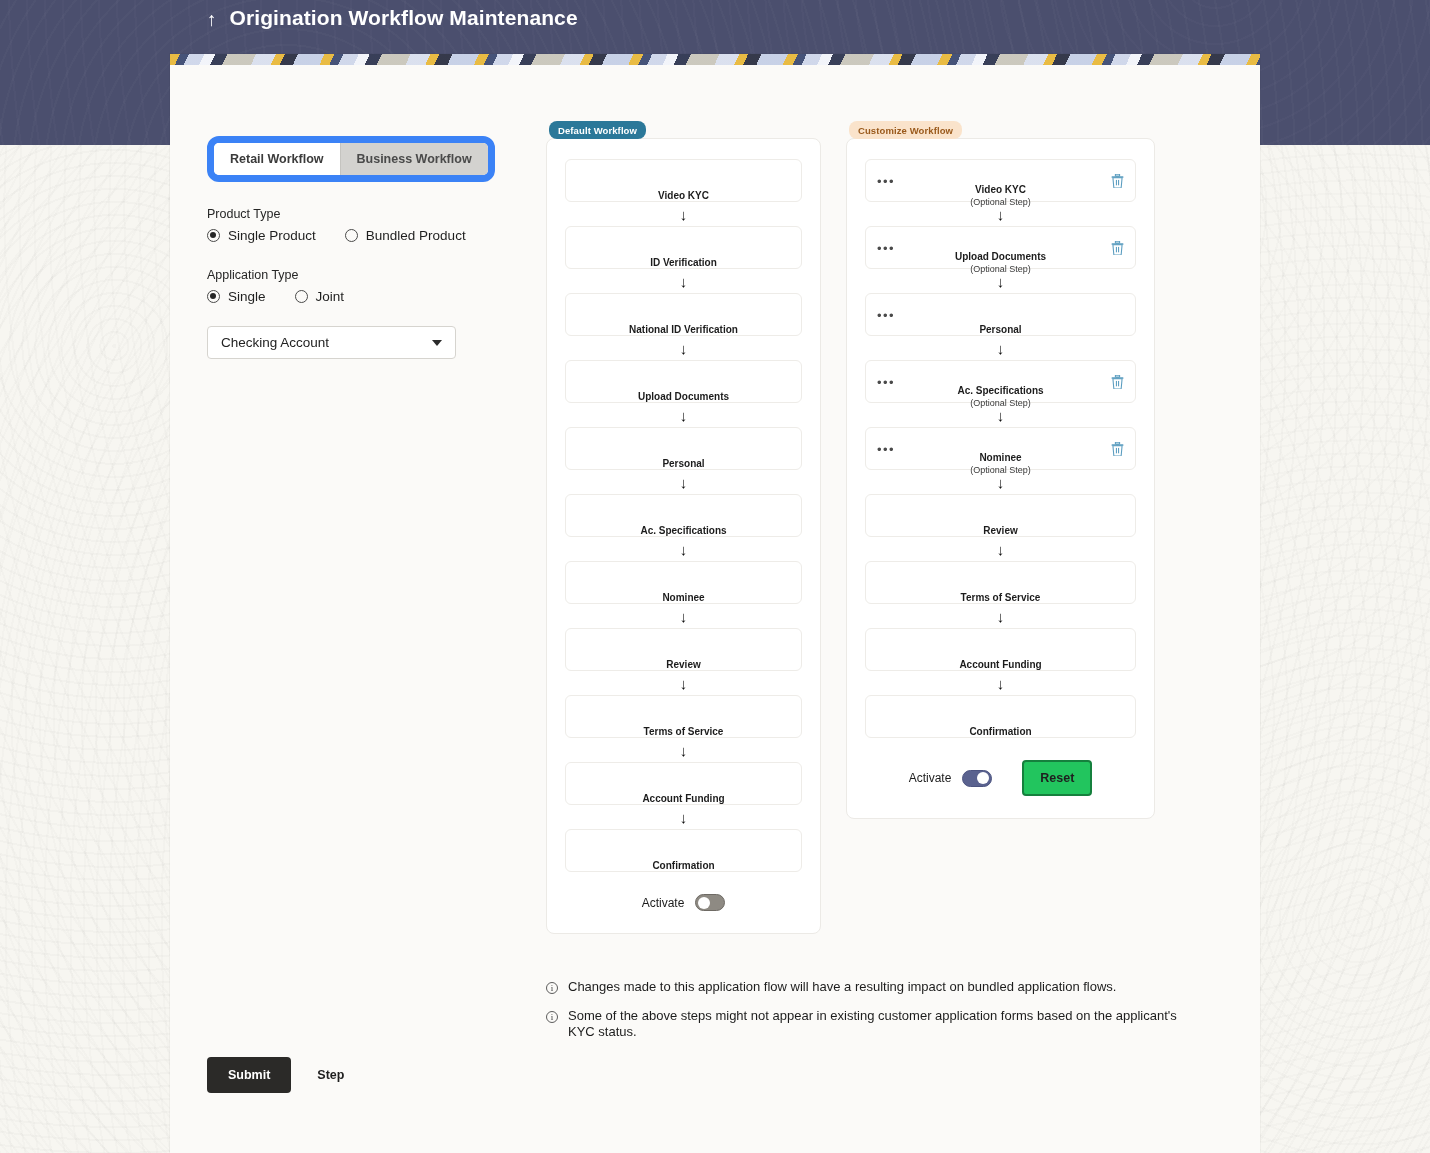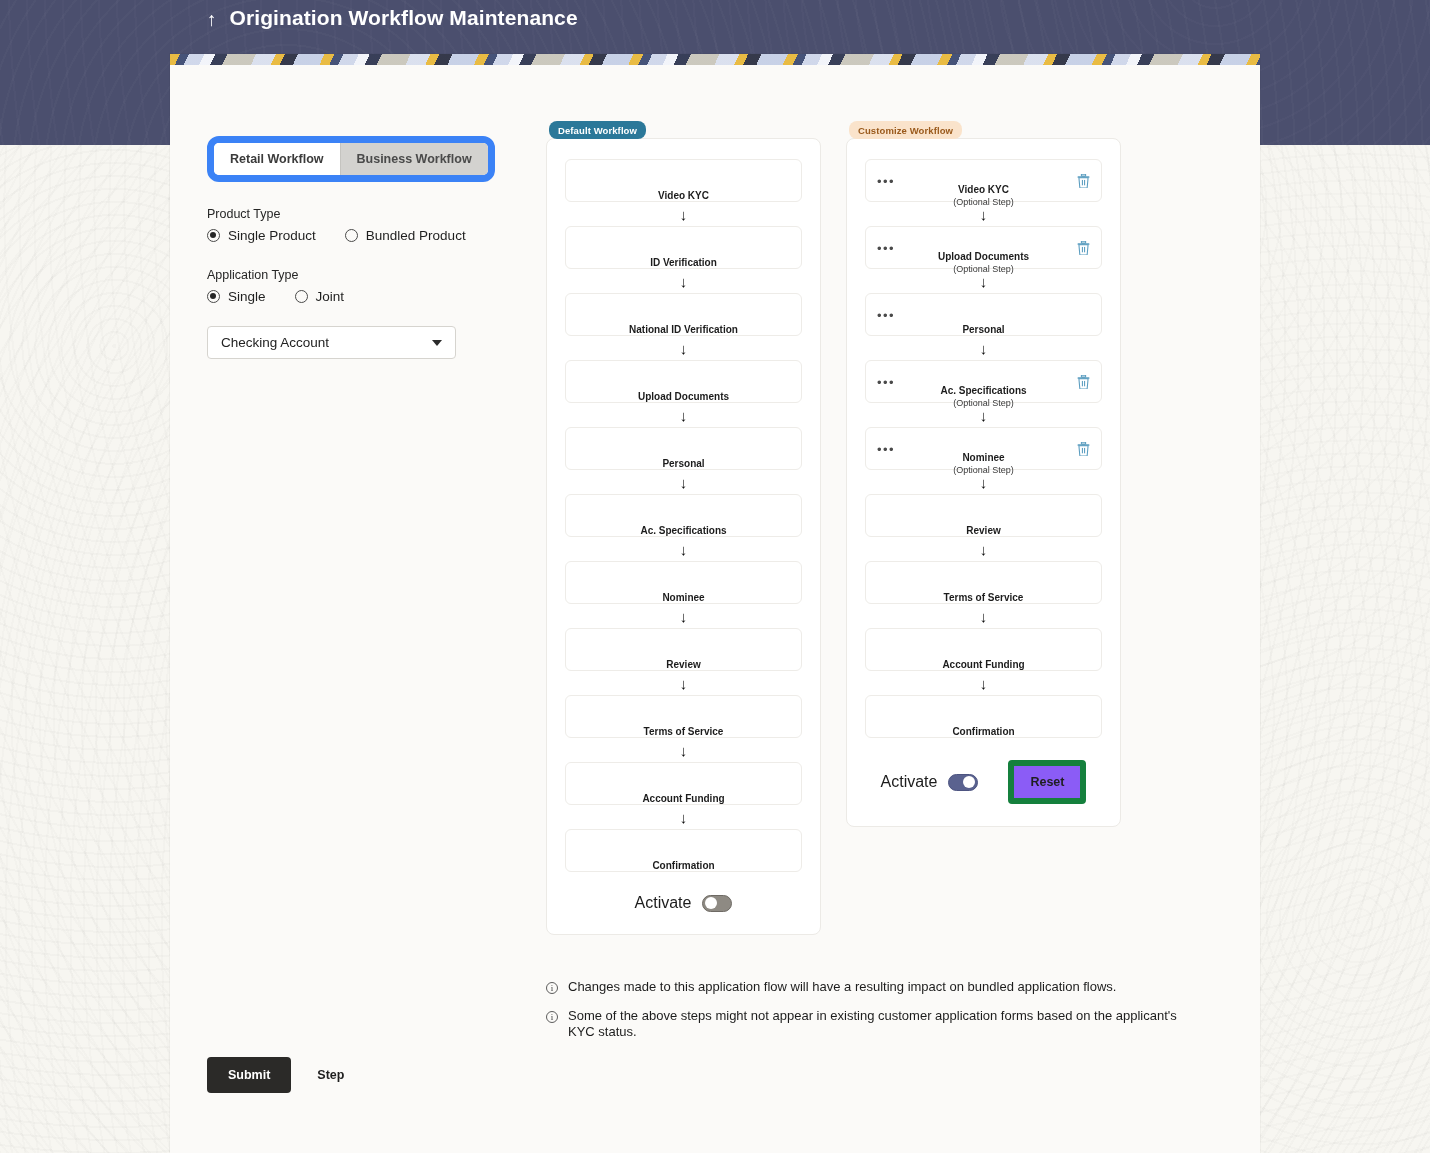--- a/index.html
+++ b/index.html
@@ -205,21 +205,21 @@
   .caret-down-icon {
     width: 0; height: 0;
     border-left: 5px solid transparent;
     border-right: 5px solid transparent;
     border-top: 6px solid #2b2b2b;
   }
 
   
   .wf-col { position: absolute; }
   #default-col  { left: 376px; top: 56px; width: 275px; }
-  #customize-col{ left: 676px; top: 56px; width: 275px; }
+  #customize-col{ left: 676px; top: 56px; width: 309px; }
 
   .wf-badge {
     position: absolute;
     top: 0; left: 3px;
     padding: 3.5px 9px;
     border-radius: 8px;
     font-size: 9.5px;
     font-weight: bold;
     letter-spacing: .1px;
     white-space: nowrap;
@@ -297,21 +297,21 @@
   }
 
   .activate-row {
     display: flex;
     align-items: center;
     justify-content: center;
     gap: 11px;
     margin-top: 22px;
   }
   .activate-label {
-    font-size: 16px;
+    font-size: 12px;
     color: #1c1c1c;
   }
   .toggle {
     width: 30px; height: 17px;
     border-radius: 9px;
     position: relative;
     cursor: pointer;
     flex: none;
   }
   .toggle.off { background: #8e8a83; border: 1px solid #6e6a64; }
@@ -322,23 +322,23 @@
     width: 12px; height: 12px;
     border-radius: 50%;
     background: #ffffff;
   }
   .toggle.off .knob { left: 2px; }
   .toggle.on  .knob { right: 2px; }
 
   .reset-btn {
     margin-left: 19px;
     padding: 9px 16px;
-    border: 6px solid #15803d;
+    border: 2px solid #15803d;
     border-radius: 4px;
-    background: #8b5cf6;
+    background: #22c55e;
     font-size: 12.5px;
     font-weight: bold;
     color: #1f1f1f;
     cursor: pointer;
     font-family: "Liberation Sans", sans-serif;
   }
 
   
   .notes {
     position: absolute;

